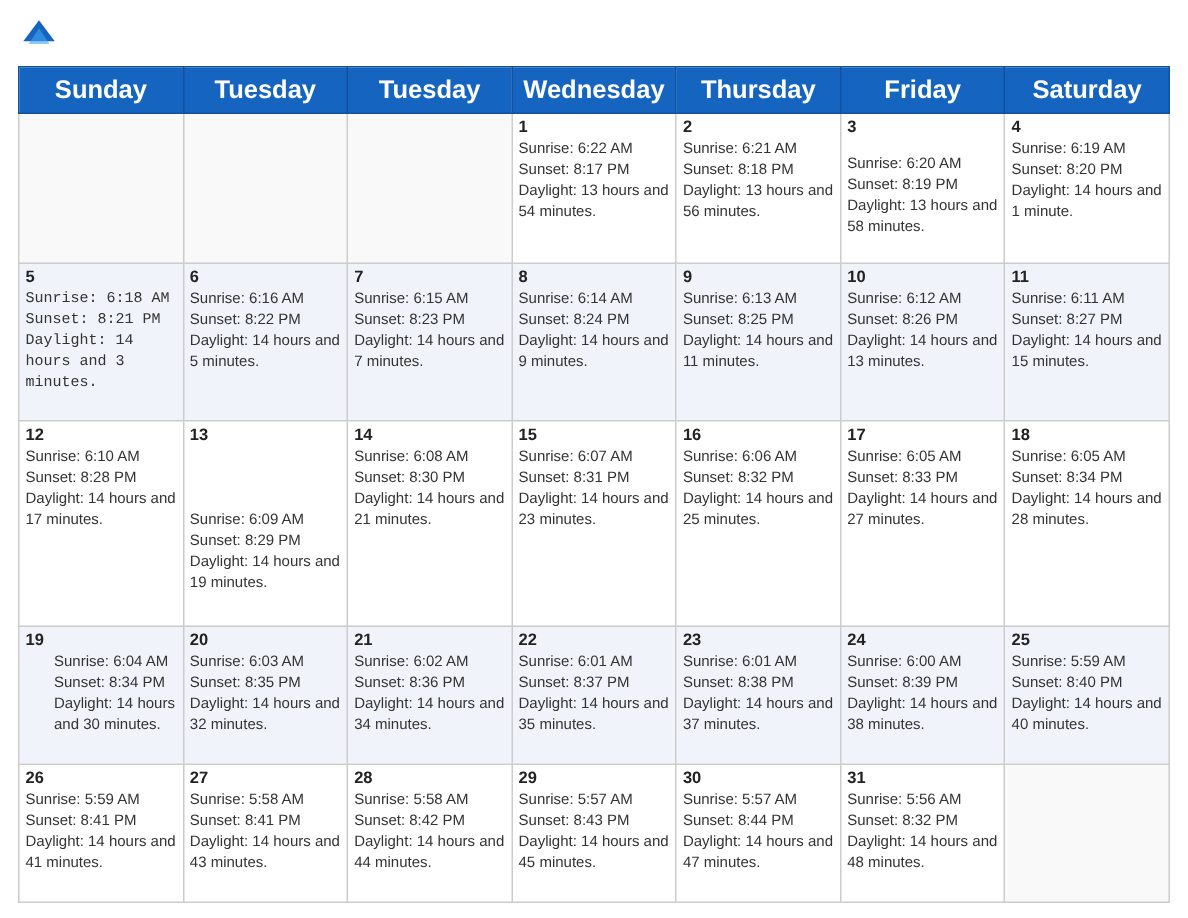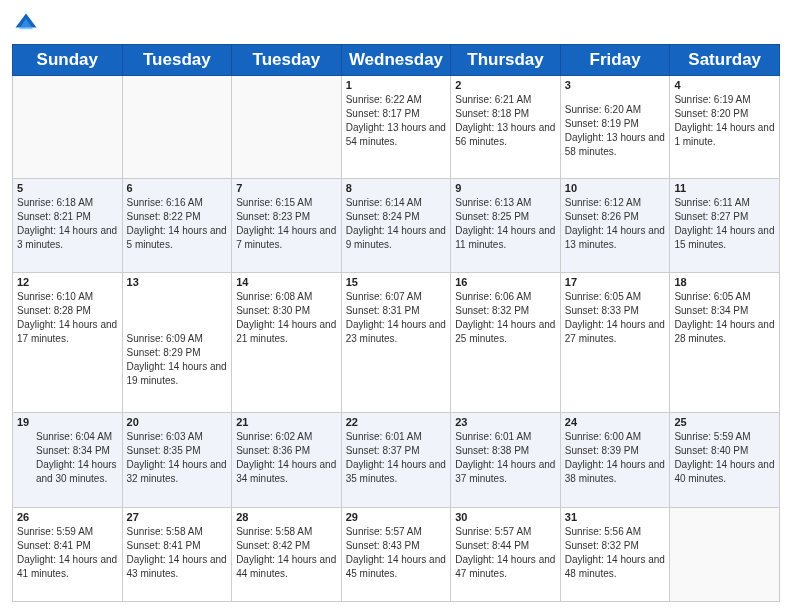--- a/index.html
+++ b/index.html
@@ -154,21 +154,21 @@
           <td>
             <div class="day-num">4</div>
             <div class="day-info" style="white-space: pre-line;">Sunrise: 6:19 AM
 Sunset: 8:20 PM
 Daylight: 14 hours and 1 minute.</div>
           </td>
         </tr>
         <tr class="row-shaded">
           <td>
             <div class="day-num">5</div>
-            <div class="day-info" style="white-space: pre-line;">Sunrise: 6:18 AM
+            <div class="day-info" style="white-space: pre-line; font-family: Liberation Mono, monospace;">Sunrise: 6:18 AM
 Sunset: 8:21 PM
 Daylight: 14 hours and 3 minutes.</div>
           </td>
           <td>
             <div class="day-num">6</div>
             <div class="day-info" style="white-space: pre-line;">Sunrise: 6:16 AM
 Sunset: 8:22 PM
 Daylight: 14 hours and 5 minutes.</div>
           </td>
           <td>

